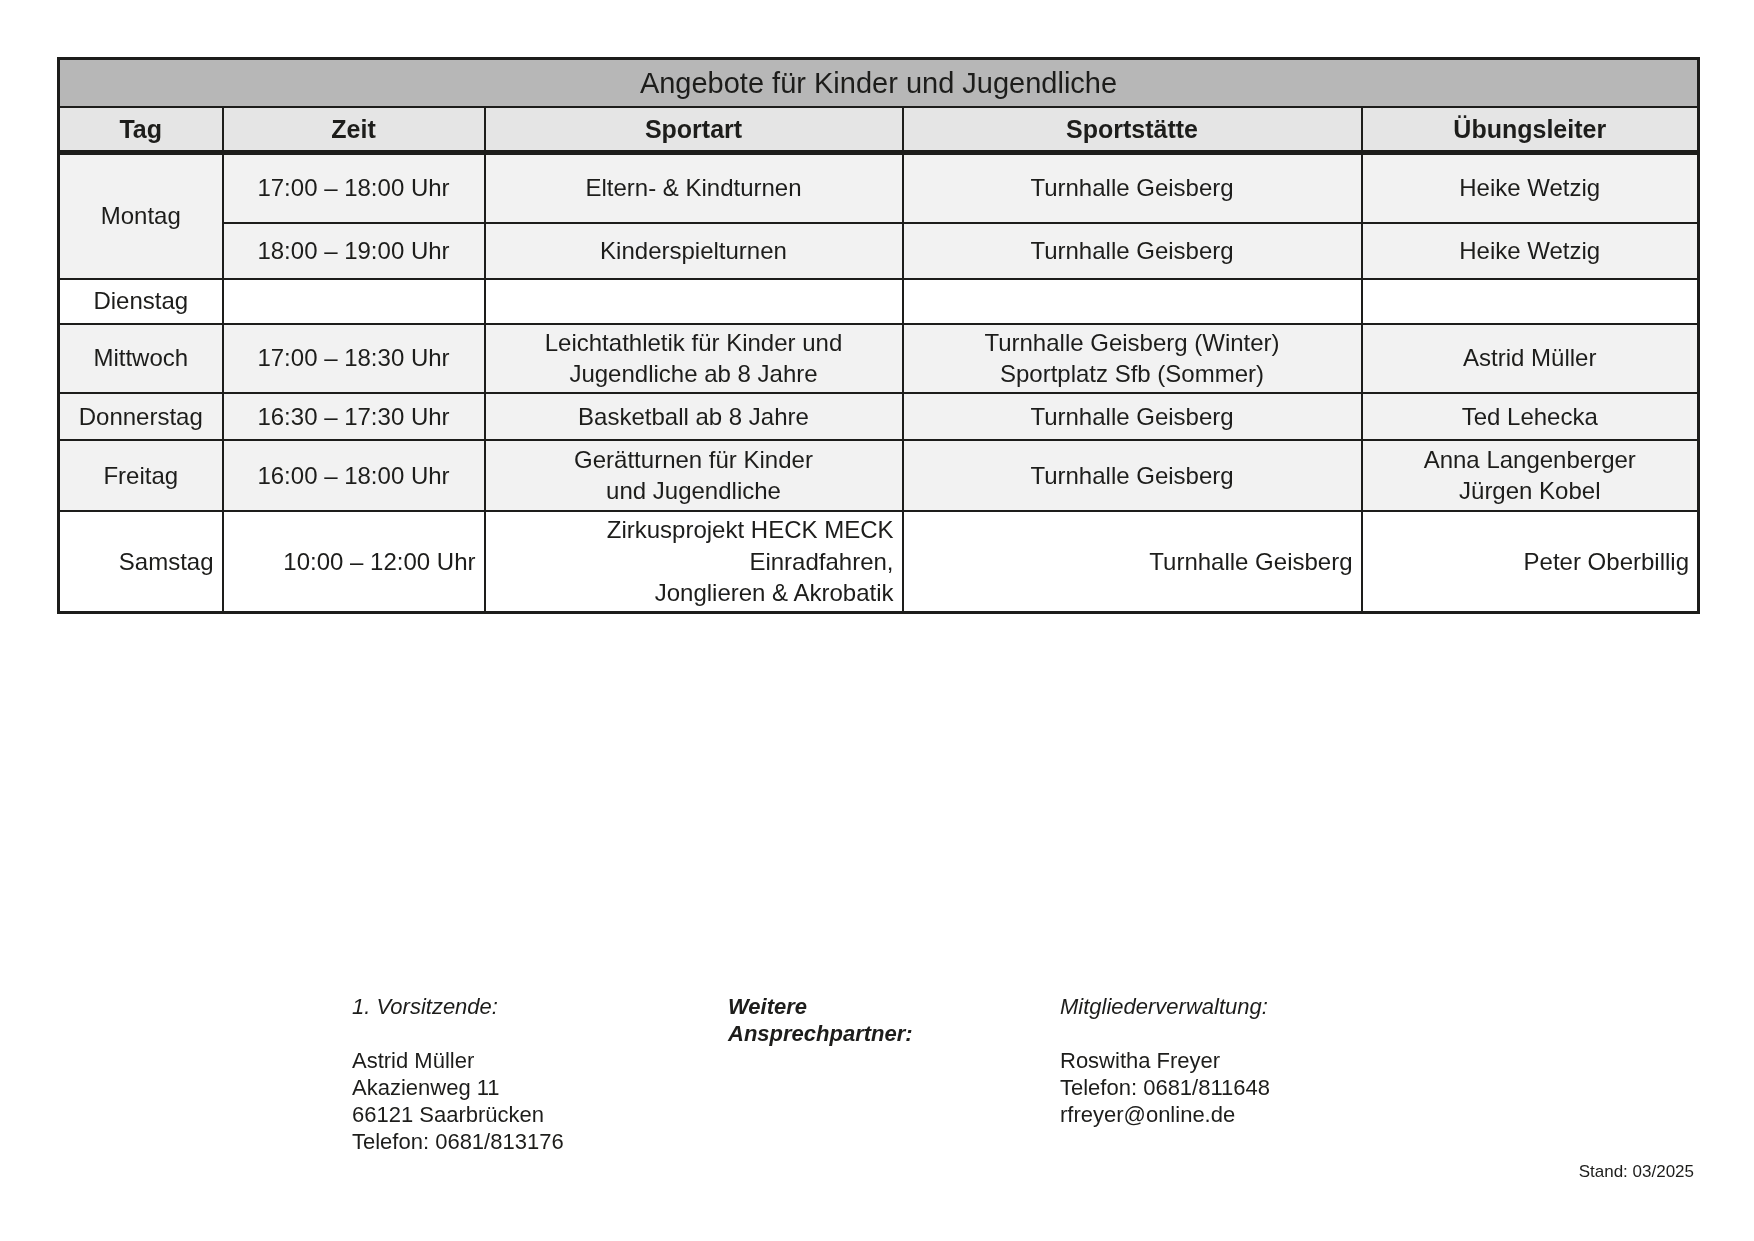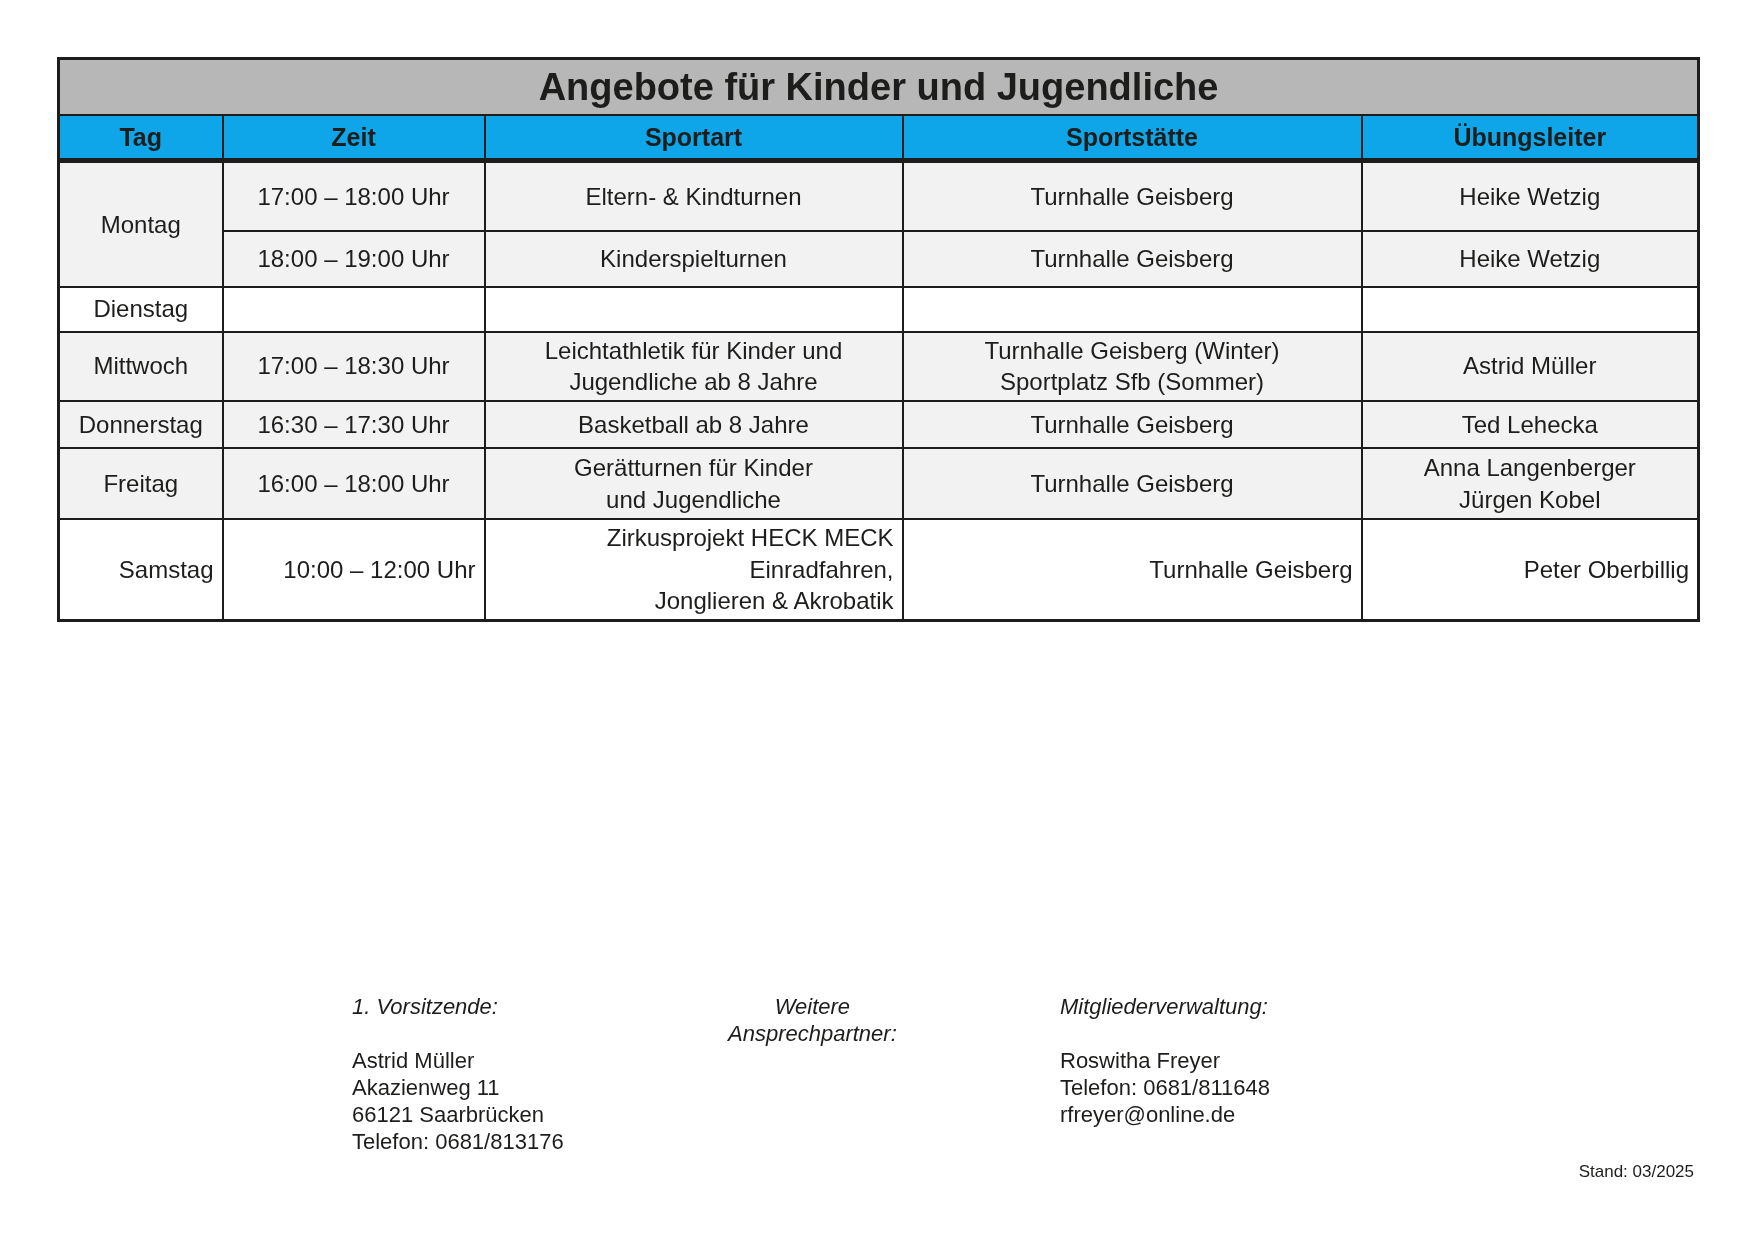--- a/index.html
+++ b/index.html
@@ -31,29 +31,29 @@
     text-align: center;
     vertical-align: middle;
     padding: 2px 8px;
     font-size: 24px;
     line-height: 1.32;
     white-space: pre-line;
     overflow: hidden;
   }
   tr.title-row td {
     background: #b7b7b7;
-    font-size: 38px;
-    font-weight: bold;
+    font-size: 29px;
+    font-weight: normal;
     height: 42px;
     border: 3px solid #1d1d1b;
     border-bottom: 2px solid #1d1d1b;
     white-space: nowrap;
   }
   tr.header-row th {
-    background: #0ea5e9;
+    background: #e5e5e5;
     font-size: 25px;
     font-weight: bold;
     height: 38px;
     border-bottom: 5px solid #1d1d1b;
   }
   table.schedule .outer-l { border-left-width: 3px; }
   table.schedule .outer-r { border-right-width: 3px; }
   tr.last-row td { border-bottom-width: 3px; text-align: right; }
   tr.shaded td { background: #f2f2f2; }
   tr.plain td { background: #ffffff; }
@@ -79,22 +79,21 @@
   .c4 { left: 1060px; }
   .c5 { left: 1393px; }
   .contact-heading {
     font-weight: bold;
     font-style: italic;
   }
   .contact-label {
     font-style: italic;
   }
   .contact-label.bold {
-    font-weight: normal;
-    text-align: center;
+    font-weight: bold;
   }
 
   
   .stand-note {
     position: absolute;
     top: 1162px;
     right: 60px;
     font-size: 17px;
     line-height: 20px;
   }

